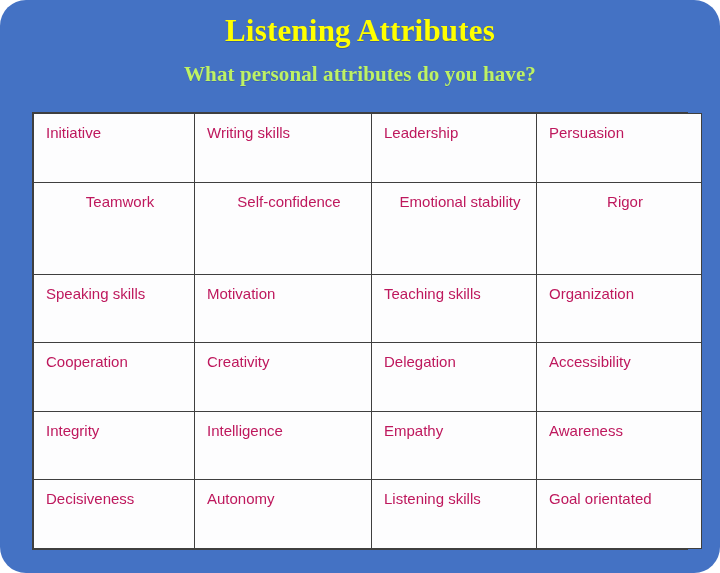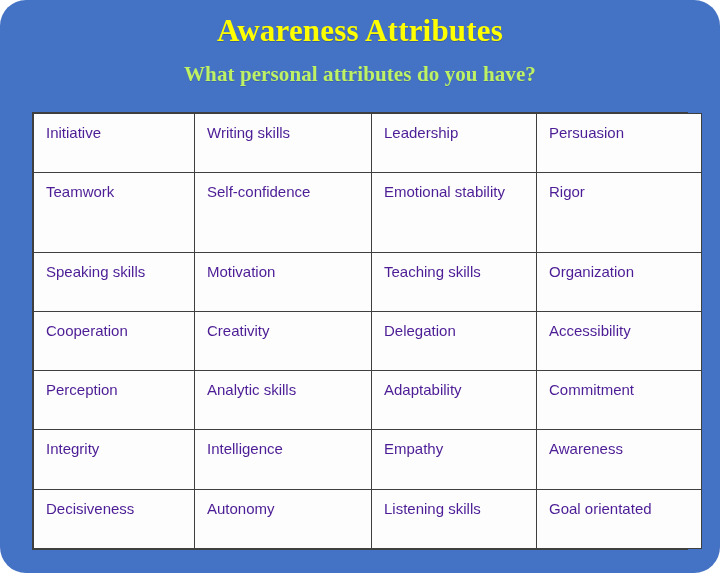--- a/index.html
+++ b/index.html
@@ -66,47 +66,48 @@
   table.attr-table {
     width: 100%;
     height: 100%;
     border-collapse: collapse;
     table-layout: fixed;
   }
 
   table.attr-table td {
     border: 1px solid #3f3f3f;
     background: #fdfdfe;
-    color: #4c1d95;
+    color: #be185d;
     font-family: "Liberation Sans", sans-serif;
     font-size: 15px;
     line-height: 19px;
     font-weight: normal;
     vertical-align: top;
     padding: 9px 0 9px 12px;
     box-sizing: border-box;
     word-wrap: break-word;
   }
 
   table.attr-table tr.tall td {
     padding-bottom: 22px;
+    text-align: center;
   }
 
   table.attr-table td.c0 { width: 161px; }
   table.attr-table td.c1 { width: 177px; }
   table.attr-table td.c2 { width: 165px; }
   table.attr-table td.c3 { width: 165px; }
 </style>
 </head>
 <body>
 
 <div id="slide">
 
   <div id="header">
-    <h1 id="title">Awareness Attributes</h1>
+    <h1 id="title">Listening Attributes</h1>
     <h2 id="subtitle">What personal attributes do you have?</h2>
   </div>
 
   <div id="table-wrap">
     <table class="attr-table">
       <tbody id="table-body">
           <tr>
             <td class="c0">Initiative</td>
             <td class="c1">Writing skills</td>
             <td class="c2">Leadership</td>
@@ -124,26 +125,20 @@
             <td class="c2">Teaching skills</td>
             <td class="c3">Organization</td>
           </tr>
           <tr>
             <td class="c0">Cooperation</td>
             <td class="c1">Creativity</td>
             <td class="c2">Delegation</td>
             <td class="c3">Accessibility</td>
           </tr>
           <tr>
-            <td class="c0">Perception</td>
-            <td class="c1">Analytic skills</td>
-            <td class="c2">Adaptability</td>
-            <td class="c3">Commitment</td>
-          </tr>
-          <tr>
             <td class="c0">Integrity</td>
             <td class="c1">Intelligence</td>
             <td class="c2">Empathy</td>
             <td class="c3">Awareness</td>
           </tr>
           <tr>
             <td class="c0">Decisiveness</td>
             <td class="c1">Autonomy</td>
             <td class="c2">Listening skills</td>
             <td class="c3">Goal orientated</td>

